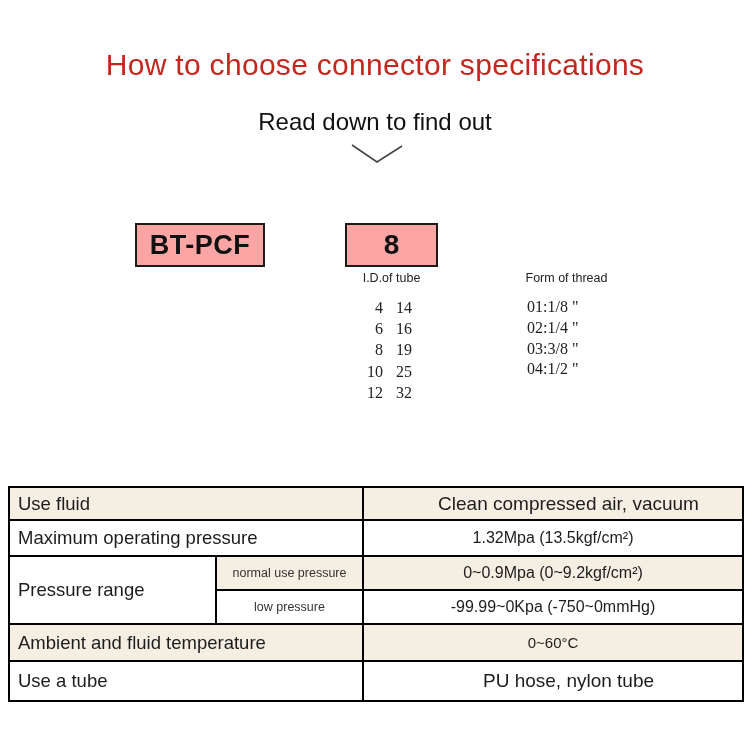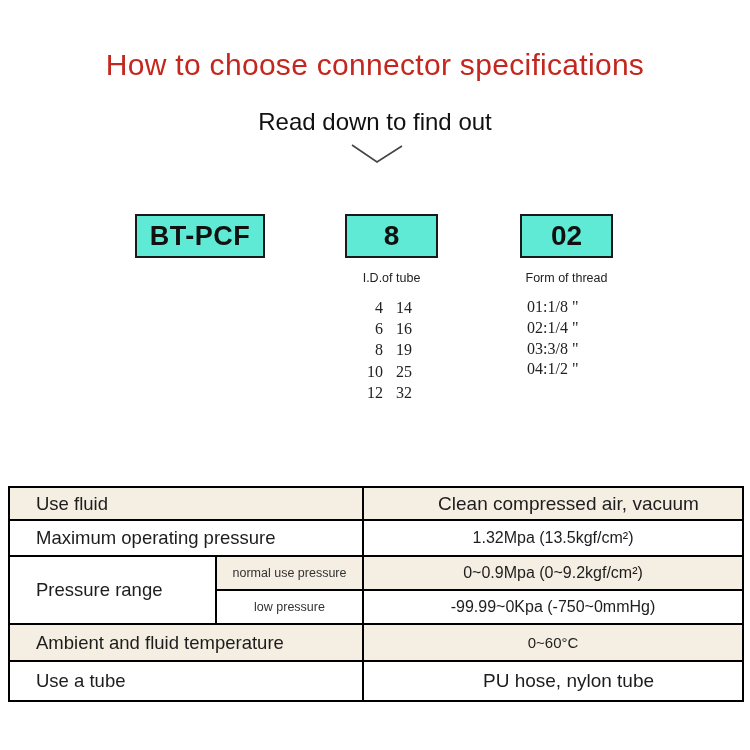--- a/index.html
+++ b/index.html
@@ -10,23 +10,23 @@
   .title{
     position:absolute;top:48px;left:0;width:100%;text-align:center;
     font-size:30px;letter-spacing:0.3px;color:#c3271e;font-weight:400;
   }
   .subtitle{
     position:absolute;top:108px;left:0;width:100%;text-align:center;
     font-size:24px;color:#111111;
   }
   .chevron{position:absolute;left:349px;top:141px;}
   .code-box{
-    position:absolute;top:214px;height:44px;box-sizing:border-box;
+    position:absolute;top:223px;height:44px;box-sizing:border-box;
     border:2px solid #1a1a1a;display:flex;align-items:center;justify-content:center;
-    font-weight:bold;color:#111111;background:#5eead4;
+    font-weight:bold;color:#111111;background:#fca5a5;
   }
   .box-series{left:135px;width:130px;font-size:27px;letter-spacing:0.5px;}
   .box-tube{left:345px;width:93px;font-size:28px;}
   .box-thread{left:520px;width:93px;font-size:28px;}
   .caption{
     position:absolute;top:271px;font-size:12.5px;color:#222222;text-align:center;white-space:nowrap;
   }
   .caption-tube{left:345px;width:93px;}
   .caption-thread{left:505px;width:123px;}
   .tube-list{
@@ -42,21 +42,21 @@
   }
   .spec-table{
     position:absolute;left:8px;top:486px;width:734px;
     border-collapse:collapse;table-layout:fixed;
   }
   .spec-table td{
     border:2px solid #000000;box-sizing:border-box;vertical-align:middle;
     overflow:hidden;white-space:nowrap;
   }
   .band{background:#f5eee2;}
-  .lbl{padding-left:26px;text-align:left;font-size:18.5px;}
+  .lbl{padding-left:8px;text-align:left;font-size:18.5px;}
   .sub{text-align:center;font-size:12.5px;color:#333333;margin-left:48px;}
   .val{text-align:center;}
   .v-lg{font-size:19px;padding-left:32px;}
   .v-md{font-size:16px;}
   .v-sm{font-size:15px;}
 </style>
 </head>
 <body>
 
 <div class="page">
@@ -66,23 +66,20 @@
 
   <svg class="chevron" width="56" height="26" viewBox="0 0 56 26">
     <polyline points="3,4 28,21 53,5" fill="none" stroke="#444444" stroke-width="1.6"></polyline>
   </svg>
 
   <div class="code-box box-series">
     <span>BT-PCF</span>
   </div>
   <div class="code-box box-tube">
     <span>8</span>
-  </div>
-  <div class="code-box box-thread">
-    <span>02</span>
   </div>
 
   <div class="caption caption-tube">I.D.of tube</div>
   <div class="caption caption-thread">Form of thread</div>
 
   <div class="tube-list">
     <div class="tube-row">
       <span class="tube-id">4</span>
       <span class="tube-od">14</span>
     </div>

